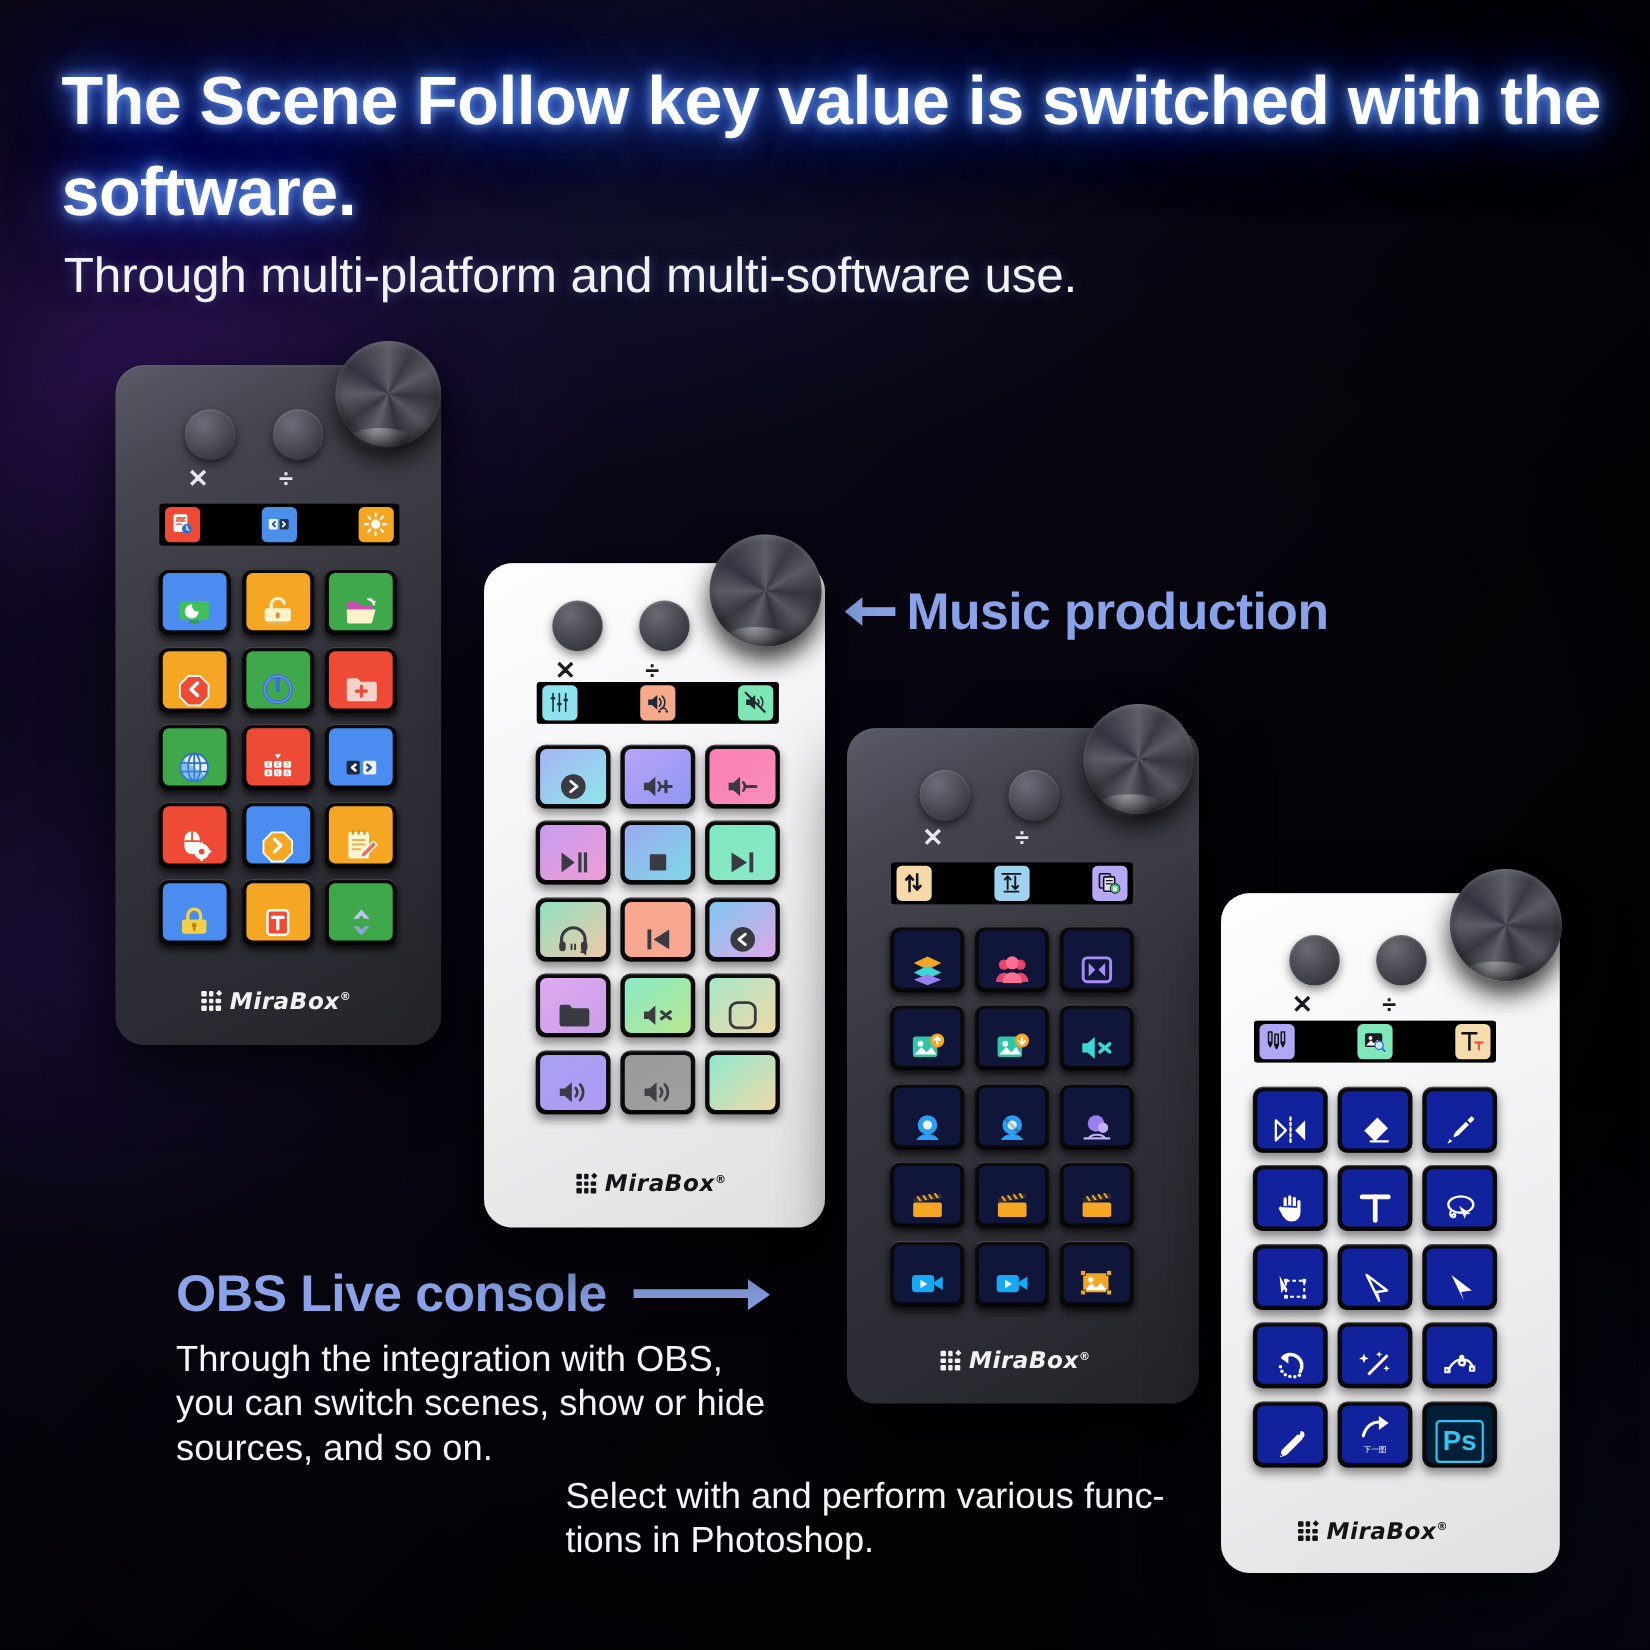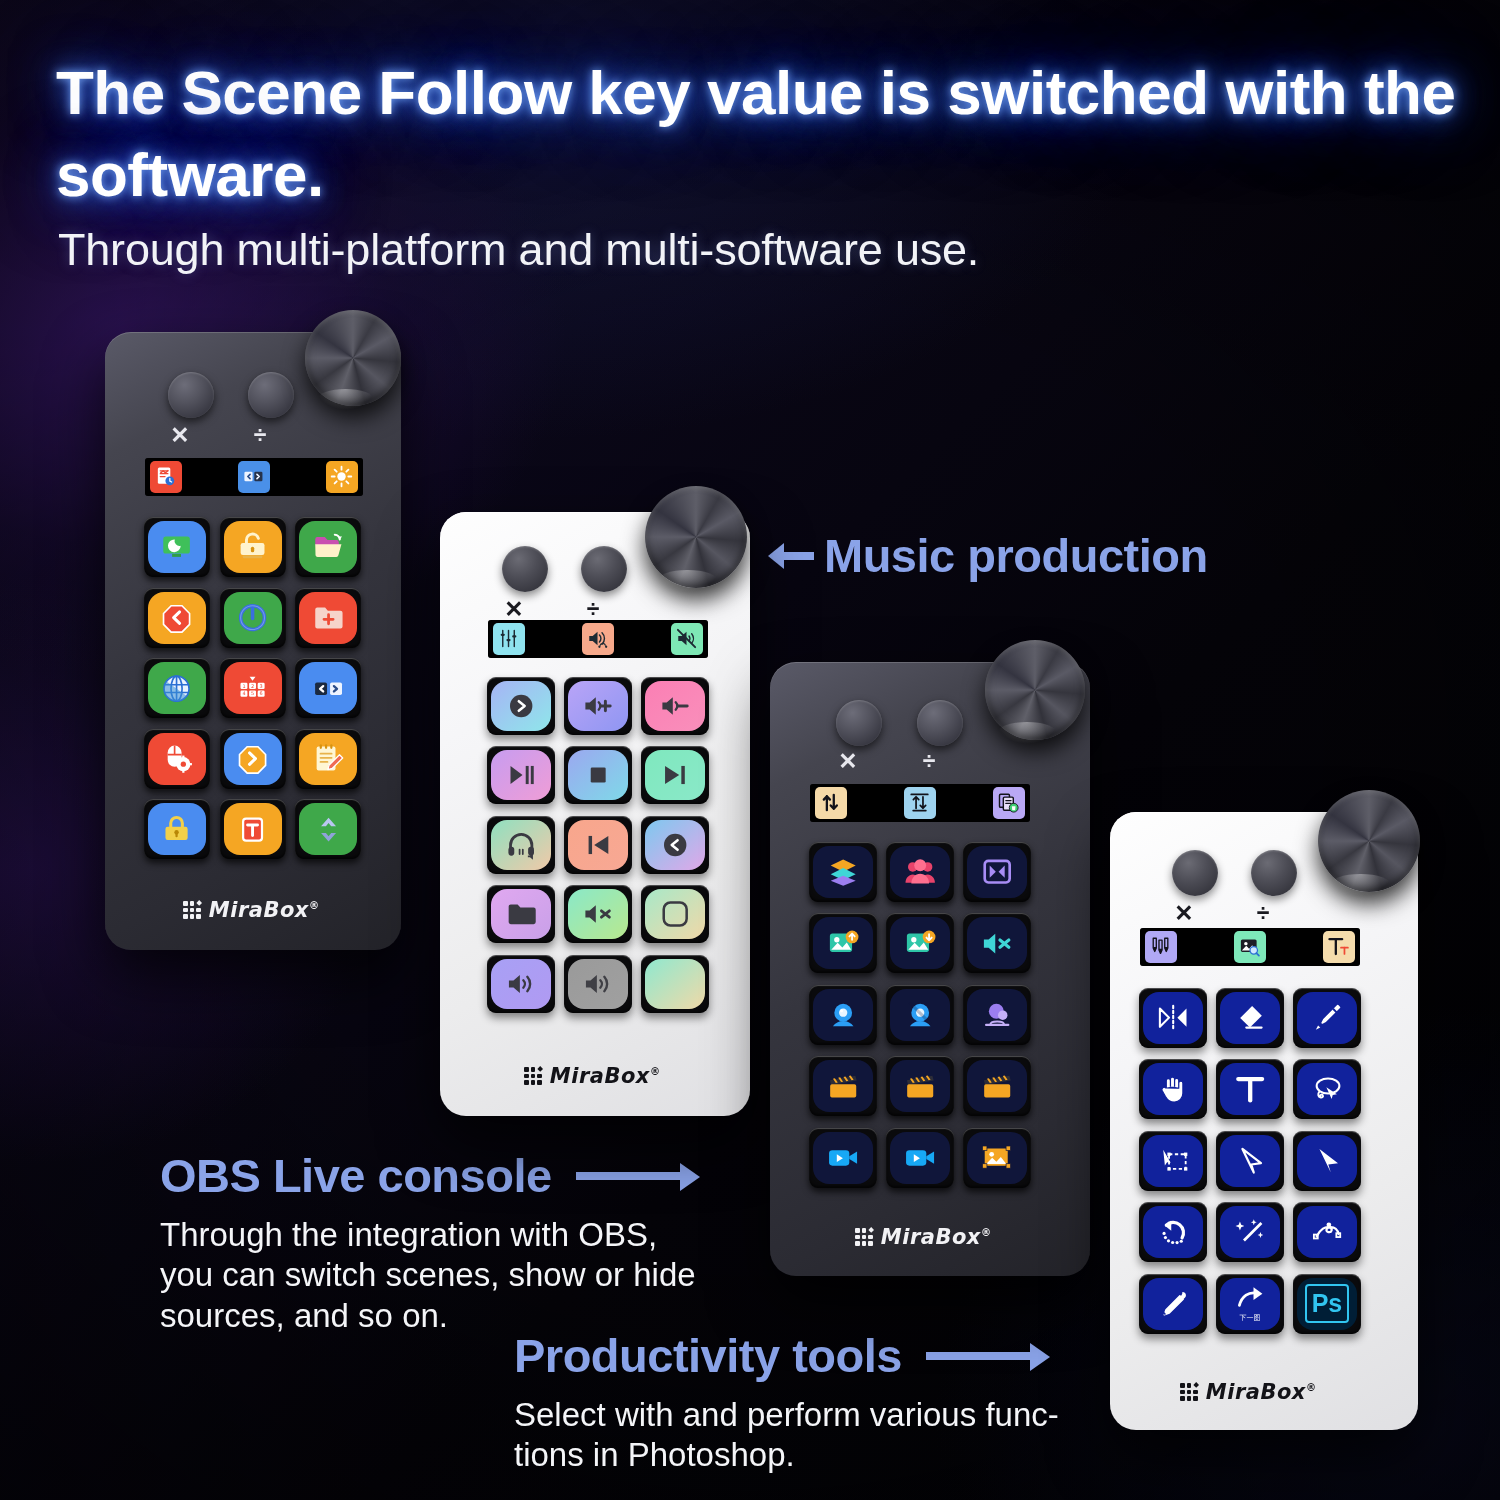--- a/index.html
+++ b/index.html
@@ -148,22 +148,22 @@
                 inset 0 -2px 3px rgba(0,0,0,0.65);
     padding: 4px;
     display: flex; align-items: center; justify-content: center;
   }
   .device.light .key {
     box-shadow: 0 5px 9px rgba(0,0,0,0.45),
                 inset 0 1px 1px rgba(255,255,255,0.3),
                 inset 0 -2px 3px rgba(0,0,0,0.6);
   }
   .kface {
-    width: 100%; height: 100%; border-radius: 16px;
-    display: flex; align-items: center; justify-content: center;
+    width: 100%; height: 100%; border-radius: 6px;
+    display: flex; align-items: flex-end; justify-content: center;
     overflow: hidden; position: relative;
   }
   .kface svg { width: 64%; height: 64%; display: block; }
   .strip-key svg { width: 72%; height: 72%; display: block; }
 
   
   .brand {
     position: absolute; display: flex; align-items: center; gap: 8px;
   }
   .brand-mark { position: relative; flex: none; }
@@ -204,24 +204,20 @@
   <div class="callout-title">
     <span>OBS Live console</span>
     <span class="arrow-right"></span>
   </div>
   <div class="callout-body" style="white-space:pre-line;">Through the integration with OBS,
 you can switch scenes, show or hide
 sources, and so on.</div>
 </div>
 
 <div class="callout" style="left:514px; top:1328px;">
-  <div class="callout-title">
-    <span>Productivity tools</span>
-    <span class="arrow-right"></span>
-  </div>
   <div class="callout-body" style="white-space:pre-line;">Select with and perform various func-
 tions in Photoshop.</div>
 </div>
 
 <div id="devices-root">
     <div class="device dark" style="left: 105px; top: 332px; width: 296px; height: 618px;">
       <div class="knob-sm" style="left:63px;top:40px;width:46px;height:46px;"></div>
       <div class="knob-sm" style="left:143px;top:40px;width:46px;height:46px;"></div>
       <div class="op-sym" style="left:62px;top:92px;width:26px;">✕</div>
       <div class="op-sym" style="left:142px;top:92px;width:26px;">÷</div>

